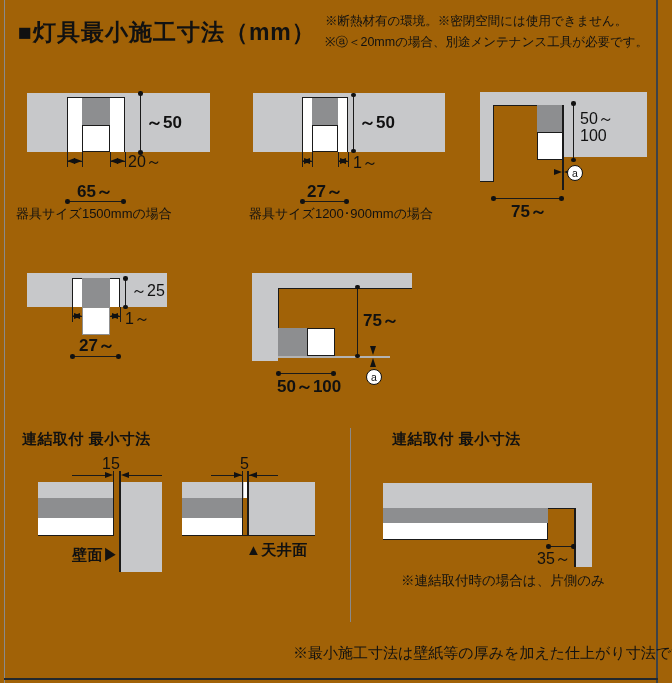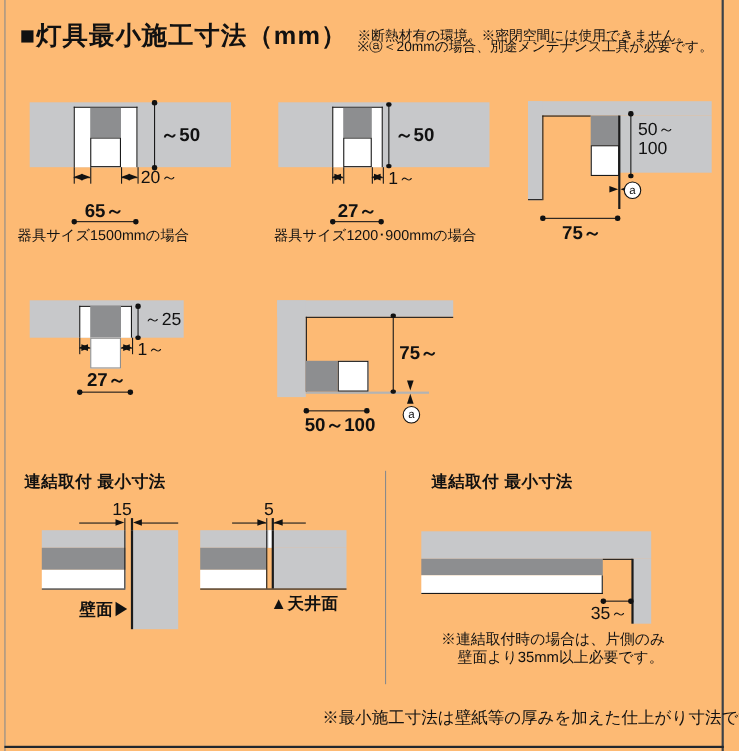--- a/index.html
+++ b/index.html
@@ -1,16 +1,16 @@
 <!DOCTYPE html>
 <html><head>
 <meta charset="utf-8">
 <style>
   html,body{margin:0;padding:0;background:#fff;}
-  #canvas{position:relative;width:672px;height:683px;background:#fdba74;overflow:hidden;
+  #canvas{position:relative;width:672px;height:683px;background:#a16207;overflow:hidden;
           font-family:"Liberation Sans",sans-serif;color:#111;}
   .g1{position:absolute;background:var(--panel,#c7c8ca);}      
   .g2{position:absolute;background:var(--fixture,#8d8e90);}    
   .wh{position:absolute;background:#fff;}
   .vl{position:absolute;width:1.3px;background:#1a1a1a;}
   .hl{position:absolute;height:1.3px;background:#1a1a1a;}
   .vl.soft{background:#b3b3b3;width:2px;}
   .dt{position:absolute;width:4.5px;height:4.5px;border-radius:50%;background:#111;}
   .ar{position:absolute;width:0;height:0;}
   .ar.r{border-top:3.5px solid transparent;border-bottom:3.5px solid transparent;border-left:8px solid #111;}
@@ -34,21 +34,21 @@
 </head>
 <body style="--panel: #c7c8ca; --fixture: #8d8e90;">
 
 <div id="canvas">
 
   <div class="vl" style="left:4px;top:0;height:683px;background:#8a8a8a;width:1.2px;"></div>
   <div class="vl" style="left:656px;top:0;height:683px;width:2px;background:#3c4248;"></div>
   <div class="hl" style="left:4px;top:677.5px;width:654px;height:2.4px;background:#22282e;"></div>
 
   <div class="lb title" style="left:18px;top:19px;">■灯具最小施工寸法（mm）</div>
-  <div class="lb note" style="left:325px;top:23px;">※断熱材有の環境。※密閉空間には使用できません。</div>
+  <div class="lb note" style="left:325px;top:12px;">※断熱材有の環境。※密閉空間には使用できません。</div>
   <div class="lb note" style="left:325px;top:33px;">※ⓐ＜20mmの場合、別途メンテナンス工具が必要です。</div>
 
   <div class="g1" style="left:27px;top:93px;width:183px;height:59px;"></div>
   <div class="notch" style="left:67px;top:97px;width:58px;height:55px;"></div>
   <div class="g2" style="left:82px;top:98px;width:28px;height:27px;"></div>
   <div class="lamp" style="left:82px;top:125px;width:28px;height:27px;"></div>
 
   <div class="vl" style="left:139.5px;top:93px;height:59px;"></div>
   <div class="dt" style="left:138px;top:91px;"></div>
   <div class="dt" style="left:138px;top:150px;"></div>
@@ -214,17 +214,16 @@
   <div class="g1" style="left:575px;top:508px;width:17px;height:59px;"></div>
   <div class="g2" style="left:383px;top:508px;width:165px;height:15px;"></div>
   <div class="wh" style="left:383px;top:523px;width:165px;height:17px;border-right:1.3px solid #1a1a1a;border-bottom:1.3px solid #1a1a1a;box-sizing:border-box;"></div>
   <div class="hl" style="left:548px;top:507.5px;width:27px;"></div>
   <div class="vl" style="left:574.3px;top:508px;height:59px;"></div>
   <div class="hl" style="left:548px;top:545.5px;width:27px;"></div>
   <div class="dt" style="left:546px;top:544px;"></div>
   <div class="dt" style="left:571px;top:544px;"></div>
   <div class="lb dims" style="left:537px;top:550px;">35～</div>
   <div class="lb lknote" style="left:401px;top:572px;">※連結取付時の場合は、片側のみ</div>
-  <div class="lb lknote" style="left:416px;top:589px;">壁面より35mm以上必要です。</div>
 
   <div class="lb foot" style="left:293px;top:644px;">※最小施工寸法は壁紙等の厚みを加えた仕上がり寸法です。</div>
 
 </div>
 
 </body></html>

